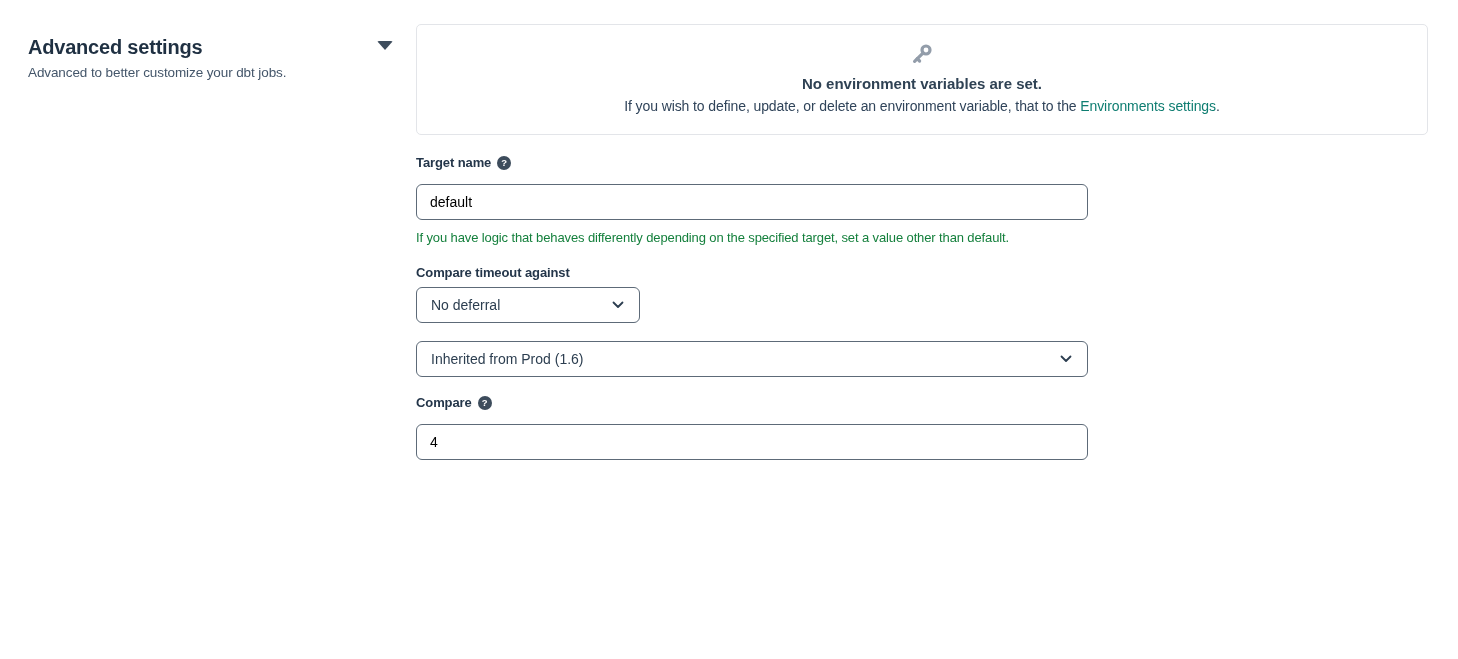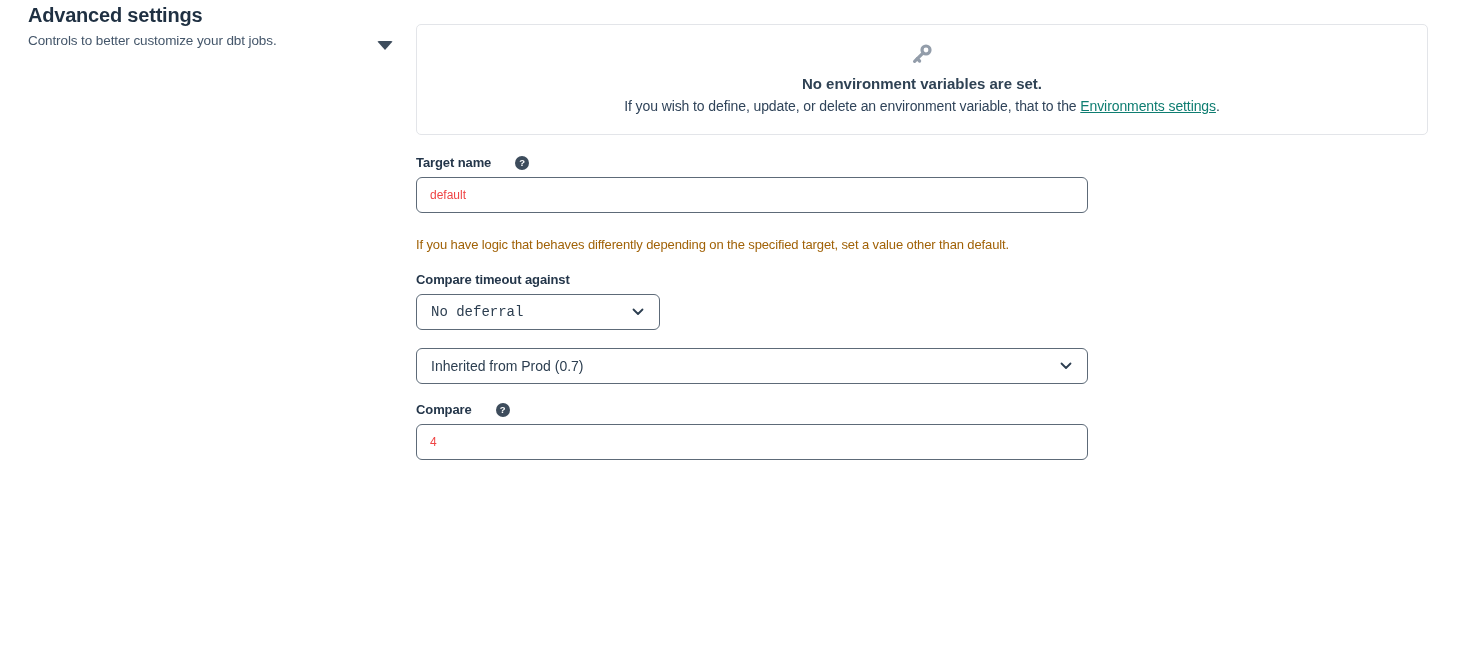--- a/index.html
+++ b/index.html
@@ -7,21 +7,21 @@
   body {
     width: 1458px; height: 659px;
     font-family: "Liberation Sans", sans-serif;
     color: #24364a;
     position: relative;
     overflow: hidden;
   }
   .page { position: absolute; inset: 0; }
 
   
-  .left-header { position: absolute; left: 28px; top: 4px; width: 360px; }
+  .left-header { position: absolute; left: 28px; top: 36px; width: 360px; }
   .page-title { font-size: 20px; font-weight: 700; color: #1f3042; letter-spacing: -0.2px; }
   .page-subtitle { margin-top: 6px; font-size: 13.5px; color: #44566a; letter-spacing: -0.1px; }
 
   .collapse-caret {
     position: absolute; left: 377px; top: 41px;
     width: 0; height: 0; cursor: pointer;
     border-left: 8px solid transparent;
     border-right: 8px solid transparent;
     border-top: 9px solid #3e4d5d;
     border-radius: 2px;
@@ -34,72 +34,72 @@
   .env-card {
     width: 100%;
     border: 1px solid #e3e5e9;
     border-radius: 5px;
     padding: 17px 40px 20px;
     text-align: center;
   }
   .key-icon { display: inline-block; width: 24px; height: 24px; }
   .env-title { margin-top: 5px; font-size: 15px; font-weight: 700; color: #2f4254; }
   .env-body { margin-top: 6px; font-size: 14px; color: #30445a; letter-spacing: -0.1px; }
-  .env-link { color: #0e7d71; text-decoration: underline; cursor: pointer; }
+  .env-link { color: #0e7d71; cursor: pointer; }
 
   
   .form { width: 672px; }
   .field { margin-top: 18px; }
   .field.first { margin-top: 20px; }
-  .label-row { display: flex; align-items: center; gap: 24px; height: 15px; }
+  .label-row { display: flex; align-items: center; gap: 6px; height: 15px; }
   .field-label { font-size: 13px; font-weight: 700; color: #24364a; letter-spacing: -0.1px; }
   .help-icon {
     width: 14px; height: 14px; border-radius: 50%;
     background: #3d4c5c; color: #ffffff;
     font-size: 9.5px; font-weight: 700; line-height: 1;
     display: inline-flex; align-items: center; justify-content: center;
     cursor: pointer;
   }
   .text-input {
-    display: block; margin-top: 7px;
+    display: block; margin-top: 14px;
     width: 672px; height: 36px;
     border: 1px solid #5d6a78; border-radius: 6px;
     padding: 0 13px;
     font-family: "Liberation Sans", sans-serif;
-    font-size: 12px; color: #ef4444;
+    font-size: 14px; color: #000000;
     background: #ffffff; outline: none;
   }
   .select {
     margin-top: 7px;
     width: 672px; height: 36px;
     border: 1px solid #5d6a78; border-radius: 6px;
     background: #ffffff;
     display: flex; align-items: center; justify-content: space-between;
     padding: 0 14px;
     font-size: 14px; color: #2c3e50;
     cursor: pointer;
   }
-  .select.narrow { width: 244px; font-family: Liberation Mono, monospace; }
+  .select.narrow { width: 224px; }
   .chevron-down { width: 14px; height: 14px; flex: 0 0 auto; }
   .helper {
-    margin-top: 22px;
+    margin-top: 8px;
     max-width: 680px;
     font-size: 13px; line-height: 19px;
     letter-spacing: -0.12px;
-    color: #a16207;
+    color: #15803d;
   }
 </style>
 </head>
 <body>
 
 <div class="page">
 
   <div class="left-header">
     <div class="page-title">Advanced settings</div>
-    <div class="page-subtitle">Controls to better customize your dbt jobs.</div>
+    <div class="page-subtitle">Advanced to better customize your dbt jobs.</div>
   </div>
 
   <div class="collapse-caret"></div>
 
   <div class="main">
 
     <div class="env-card">
       <span class="key-icon">
         <svg width="24" height="24" viewBox="0 0 24 24" fill="none">
           <circle cx="16" cy="8" r="4" stroke="#939daa" stroke-width="3.2"></circle>
@@ -132,21 +132,21 @@
         <div class="select narrow">
           <span>No deferral</span>
           <svg class="chevron-down" viewBox="0 0 14 14" fill="none">
             <path d="M2.5 4.5 L7 9 L11.5 4.5" stroke="#2c3e50" stroke-width="1.8" stroke-linecap="round" stroke-linejoin="round"></path>
           </svg>
         </div>
       </div>
 
       <div class="field">
         <div class="select">
-          <span>Inherited from Prod (0.7)</span>
+          <span>Inherited from Prod (1.6)</span>
           <svg class="chevron-down" viewBox="0 0 14 14" fill="none">
             <path d="M2.5 4.5 L7 9 L11.5 4.5" stroke="#2c3e50" stroke-width="1.8" stroke-linecap="round" stroke-linejoin="round"></path>
           </svg>
         </div>
       </div>
 
       <div class="field">
         <div class="label-row">
           <span class="field-label">Compare</span>
           <span class="help-icon">?</span>

